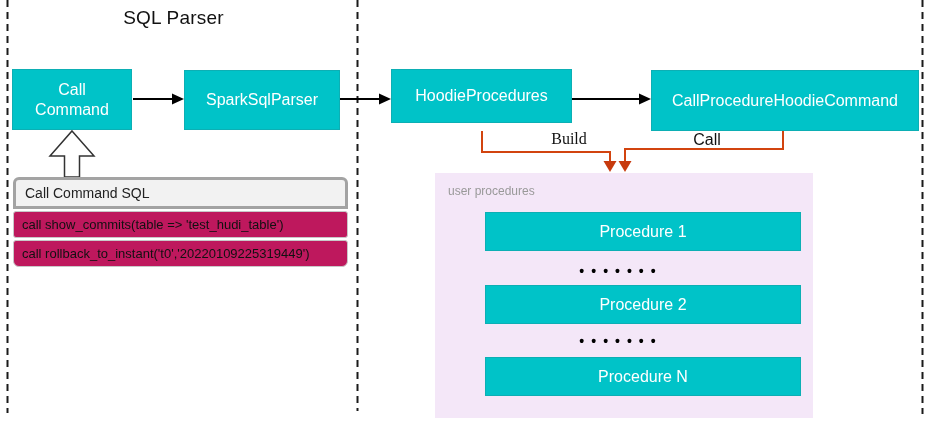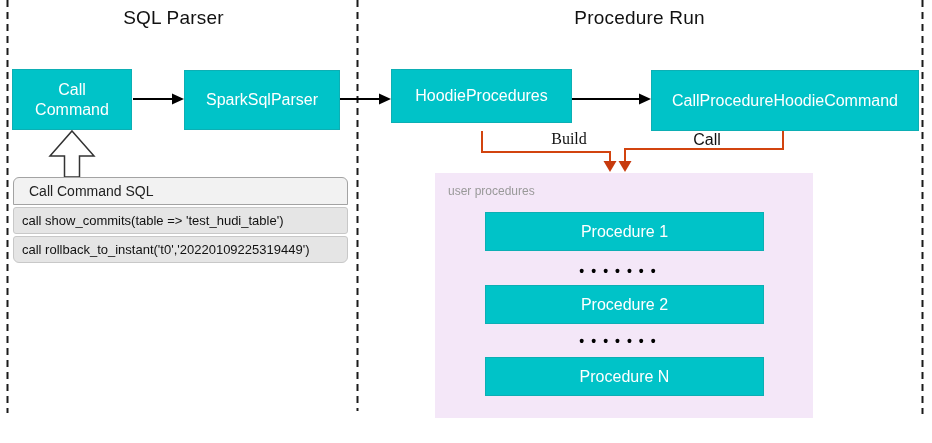--- a/index.html
+++ b/index.html
@@ -15,36 +15,36 @@
   .node{
     position:absolute;background:#00C3C8;border:1px solid #0CAFB4;
     color:#ffffff;display:flex;align-items:center;justify-content:center;
     text-align:center;font-size:16px;line-height:1.25;box-sizing:border-box;
   }
   .edge-label{
     position:absolute;font-size:16px;color:#111;text-align:center;width:60px;
   }
   .sql-table{position:absolute;width:335px;}
   .sql-header{
-    background:#F2F2F2;border:1px solid #a3a3a3;border-radius:6px 6px 0 0;
-    padding:5px 15px;font-size:14px;color:#222;
+    background:#F2F2F2;border:3px solid #a3a3a3;border-radius:6px 6px 0 0;
+    padding:5px 9px;font-size:14px;color:#222;
   }
   .sql-row{
-    background:#e5e5e5;border:1px solid #C8C8C8;border-radius:3px;
+    background:#be185d;border:1px solid #C8C8C8;border-radius:3px;
     margin-top:2px;padding:5px 8px;font-size:13px;color:#111;white-space:nowrap;
   }
   .sql-row:last-child{border-radius:3px 3px 6px 6px;}
   .user-procs{
     position:absolute;left:435px;top:173px;width:378px;height:245px;
     background:#F4E7F8;
   }
   .user-procs-label{
     position:absolute;left:13px;top:11px;font-size:12px;color:#999999;
   }
-  .proc-node{position:absolute;left:50px;width:279px;height:39px;}
+  .proc-node{position:absolute;left:50px;width:316px;height:39px;}
   .dots{
     position:absolute;left:50px;width:272px;text-align:center;
     font-size:14px;font-weight:bold;color:#000;letter-spacing:7px;line-height:16px;
   }
 </style>
 </head>
 <body>
 
 <div class="canvas">
 
@@ -74,21 +74,20 @@
       <polygon points="610,172 603.5,161 616.5,161" fill="#C73A0D"></polygon>
     </g>
 
     <g>
       <path d="M783,131 L783,149 L625,149 L625,163" fill="none" stroke="#D2440F" stroke-width="2"></path>
       <polygon points="625,172 618.5,161 631.5,161" fill="#C73A0D"></polygon>
     </g>
   </svg>
 
   <div class="section-title" style="left:0;top:7px;width:347px;">SQL Parser</div>
-  <div class="section-title" style="left:357px;top:7px;width:565px;">Procedure Run</div>
 
   <div class="node" style="left:12px;top:69px;width:120px;height:61px;padding:8px 18px;">Call Command</div>
   <div class="node" style="left:184px;top:70px;width:156px;height:60px;">SparkSqlParser</div>
   <div class="node" style="left:391px;top:69px;width:181px;height:54px;">HoodieProcedures</div>
   <div class="node" style="left:651px;top:70px;width:268px;height:61px;">CallProcedureHoodieCommand</div>
 
   <div class="edge-label" style="left:539px;top:130px;font-family:Liberation Serif, serif;">Build</div>
   <div class="edge-label" style="left:677px;top:131px;">Call</div>
 
   <div class="sql-table" style="left:13px;top:177px;">

